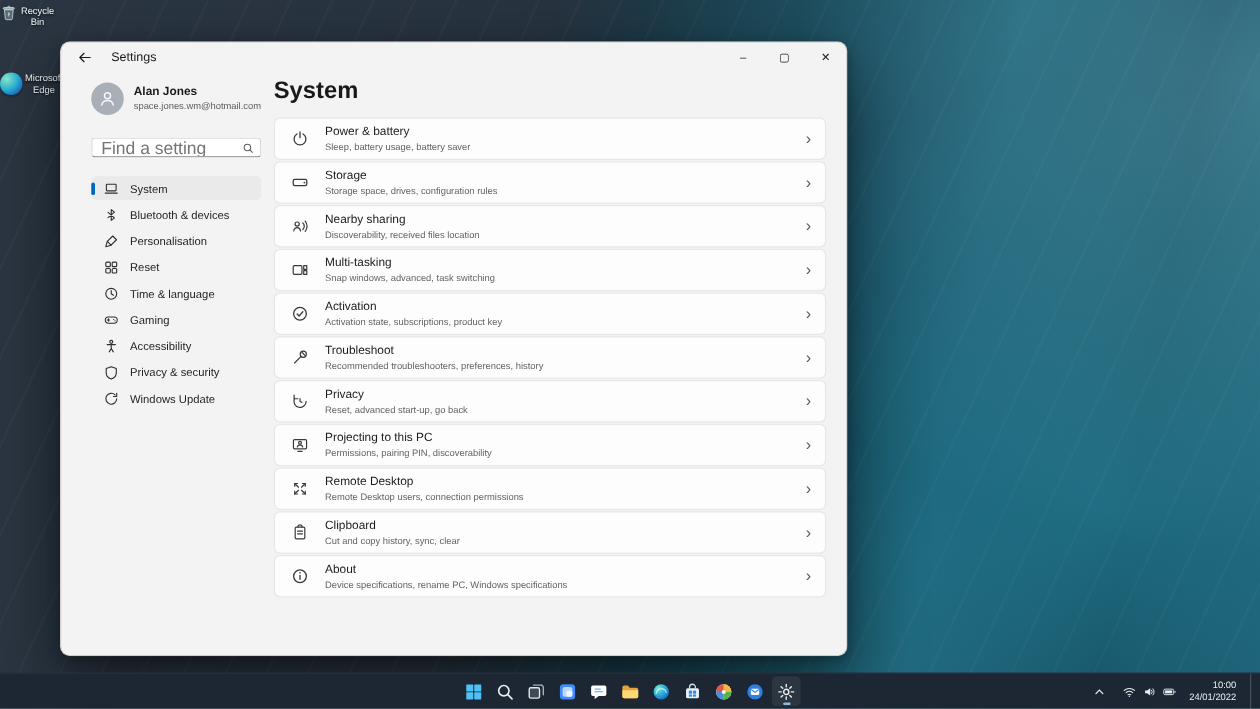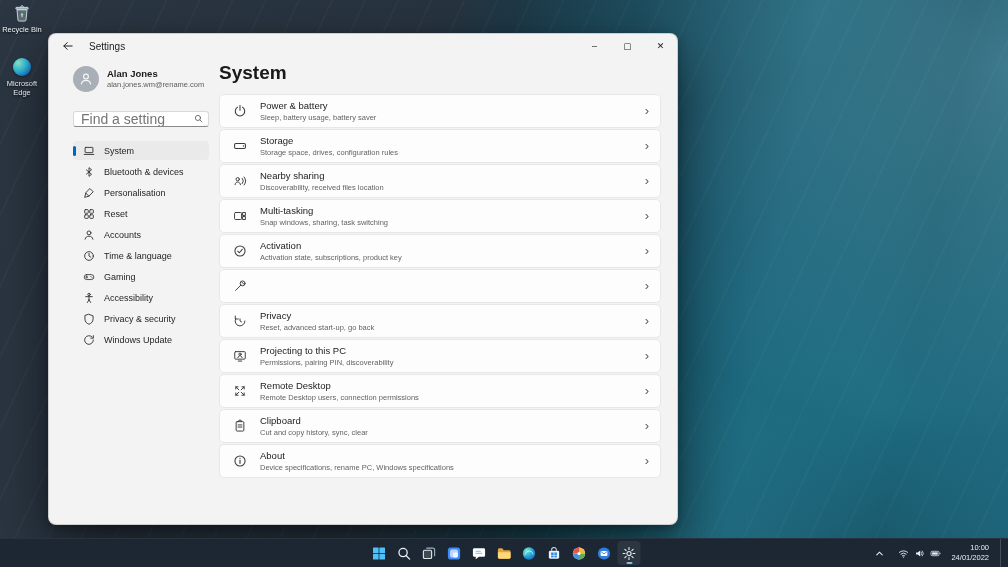--- a/index.html
+++ b/index.html
@@ -14,21 +14,21 @@
     background:
       radial-gradient(90% 120% at 100% 12%, rgba(120,205,220,0.40) 0%, rgba(120,205,220,0) 55%),
       radial-gradient(70% 100% at 88% 72%, rgba(40,145,165,0.55) 0%, rgba(40,145,165,0) 60%),
       radial-gradient(55% 85% at 70% 40%, rgba(12,60,85,0.65) 0%, rgba(12,60,85,0) 65%),
       linear-gradient(100deg,#2b3642 0%,#27333f 40%,#15404f 58%,#1e5d72 74%,#123c50 88%,#1b5268 100%);
   }
   .desktop::before{
     content:"";position:absolute;inset:0;pointer-events:none;
     background:repeating-linear-gradient(115deg, rgba(255,255,255,0.025) 0 2px, transparent 2px 30px);
   }
-  .desktop-icon{position:absolute;width:44px;display:flex;flex-direction:column;align-items:center;gap:2px;}
+  .desktop-icon{position:absolute;width:44px;display:flex;align-items:center;gap:2px;}
   .di-img{width:20px;height:20px;display:block;}
   .di-label{font-size:7.5px;color:#f2f7fa;text-align:center;line-height:1.2;text-shadow:0 1px 2px rgba(0,0,0,0.85);}
   .edge-orb{width:18px;height:18px;border-radius:50%;
     background:radial-gradient(circle at 30% 28%, #8be9c8 0%, #2bb3d8 48%, #1460c0 85%);
     box-shadow:0 1px 2px rgba(0,0,0,0.4);}
   
   .window{
     position:absolute;left:48px;top:33px;width:628px;height:490px;
     background:#f3f3f3;border-radius:8px;overflow:hidden;
     border:1px solid rgba(0,0,0,0.15);
@@ -138,21 +138,21 @@
       <aside class="sidebar">
         <div class="user">
           <span class="avatar">
             <svg viewBox="0 0 16 16" fill="none" stroke="#f4f6f8" stroke-width="1.2" stroke-linecap="round">
               <circle cx="8" cy="5.6" r="2.4"></circle>
                 <path d="M3.4 13c.5-2.6 2.4-3.7 4.6-3.7s4.1 1.1 4.6 3.7"></path>
             </svg>
           </span>
           <span>
             <div class="user-name">Alan Jones</div>
-            <div class="user-email">alan.jones.wm@rename.com</div>
+            <div class="user-email">space.jones.wm@hotmail.com</div>
           </span>
         </div>
         <div class="searchbox">
           <input type="text" placeholder="Find a setting" style="">
           <span class="search-glyph">
             <svg viewBox="0 0 16 16" fill="none" stroke="currentColor" stroke-width="1.5" stroke-linecap="round">
                 <circle cx="7" cy="7" r="4.6"></circle>
                 <path d="M10.6 10.6L14 14"></path>
               </svg>
           </span>
@@ -192,29 +192,20 @@
                   <rect x="9" y="2.2" width="4.8" height="4.8" rx="1"></rect>
                   <rect x="2.2" y="9" width="4.8" height="4.8" rx="1"></rect>
                   <rect x="9" y="9" width="4.8" height="4.8" rx="1"></rect>
                 </svg>
               </span>
               <span class="nav-label">Reset</span>
             </div>
             <div class="nav-item">
               <span class="nav-ic">
                 <svg viewBox="0 0 16 16" fill="none" stroke="currentColor" stroke-width="1.2" stroke-linecap="round" stroke-linejoin="round">
-                  <circle cx="8" cy="5.2" r="2.6"></circle>
-                  <path d="M2.8 13.6c.5-2.8 2.6-4 5.2-4s4.7 1.2 5.2 4"></path>
-                </svg>
-              </span>
-              <span class="nav-label">Accounts</span>
-            </div>
-            <div class="nav-item">
-              <span class="nav-ic">
-                <svg viewBox="0 0 16 16" fill="none" stroke="currentColor" stroke-width="1.2" stroke-linecap="round" stroke-linejoin="round">
                   <circle cx="8" cy="8" r="5.8"></circle>
                   <path d="M8 4.6V8l2.4 1.5"></path>
                 </svg>
               </span>
               <span class="nav-label">Time &amp; language</span>
             </div>
             <div class="nav-item">
               <span class="nav-ic">
                 <svg viewBox="0 0 16 16" fill="none" stroke="currentColor" stroke-width="1.1" stroke-linecap="round" stroke-linejoin="round">
                   <rect x="1.6" y="4.8" width="12.8" height="6.6" rx="3.3"></rect>
@@ -298,21 +289,21 @@
             </div>
             <div class="card">
               <span class="card-ic">
                 <svg viewBox="0 0 16 16" fill="none" stroke="currentColor" stroke-width="1.1" stroke-linecap="round" stroke-linejoin="round">
                   <rect x="1.8" y="4" width="8" height="8" rx="1"></rect>
                   <path d="M11.4 4h2.8v3.4h-2.8zM11.4 8.6h2.8V12h-2.8z"></path>
                 </svg>
               </span>
               <span class="card-text">
                 <span class="card-title">Multi-tasking</span>
-                <span class="card-sub">Snap windows, sharing, task switching</span>
+                <span class="card-sub">Snap windows, advanced, task switching</span>
               </span>
               <span class="chev">›</span>
             </div>
             <div class="card">
               <span class="card-ic">
                 <svg viewBox="0 0 16 16" fill="none" stroke="currentColor" stroke-width="1.2" stroke-linecap="round" stroke-linejoin="round">
                   <circle cx="8" cy="8" r="5.8"></circle>
                   <path d="M5.4 8.2l1.8 1.8 3.4-3.8"></path>
                 </svg>
               </span>
@@ -322,20 +313,24 @@
               </span>
               <span class="chev">›</span>
             </div>
             <div class="card">
               <span class="card-ic">
                 <svg viewBox="0 0 16 16" fill="none" stroke="currentColor" stroke-width="1.1" stroke-linecap="round" stroke-linejoin="round">
                   <circle cx="11" cy="5" r="2.8"></circle>
                   <path d="M9 7L3 13"></path>
                   <path d="M9.9 3.4l2.7 2.7"></path>
                 </svg>
+              </span>
+              <span class="card-text">
+                <span class="card-title">Troubleshoot</span>
+                <span class="card-sub">Recommended troubleshooters, preferences, history</span>
               </span>
               <span class="chev">›</span>
             </div>
             <div class="card">
               <span class="card-ic">
                 <svg viewBox="0 0 16 16" fill="none" stroke="currentColor" stroke-width="1.1" stroke-linecap="round" stroke-linejoin="round">
                   <path d="M13.6 8A5.6 5.6 0 112.9 5.7"></path>
                   <path d="M2.6 2.3v3.4H6"></path>
                   <path d="M8 5.6V8l1.8 1.1"></path>
                 </svg>

